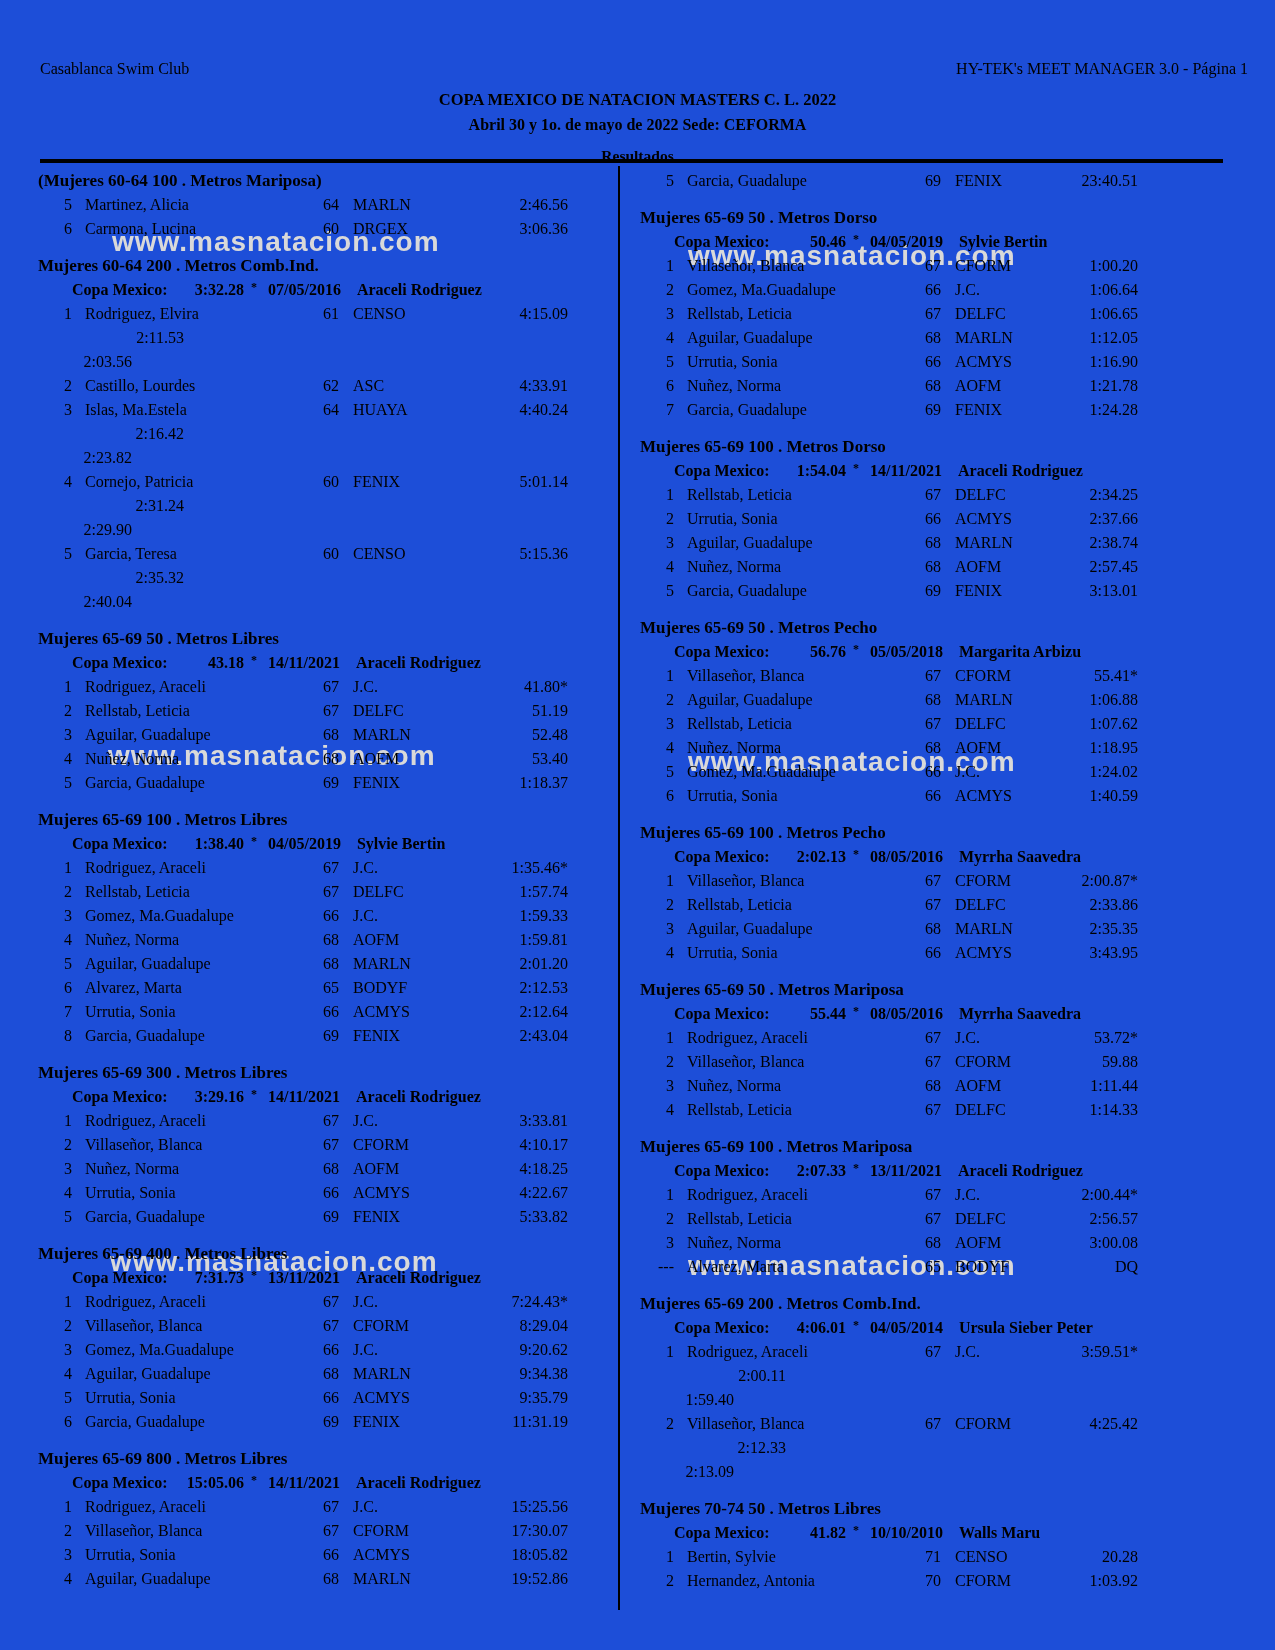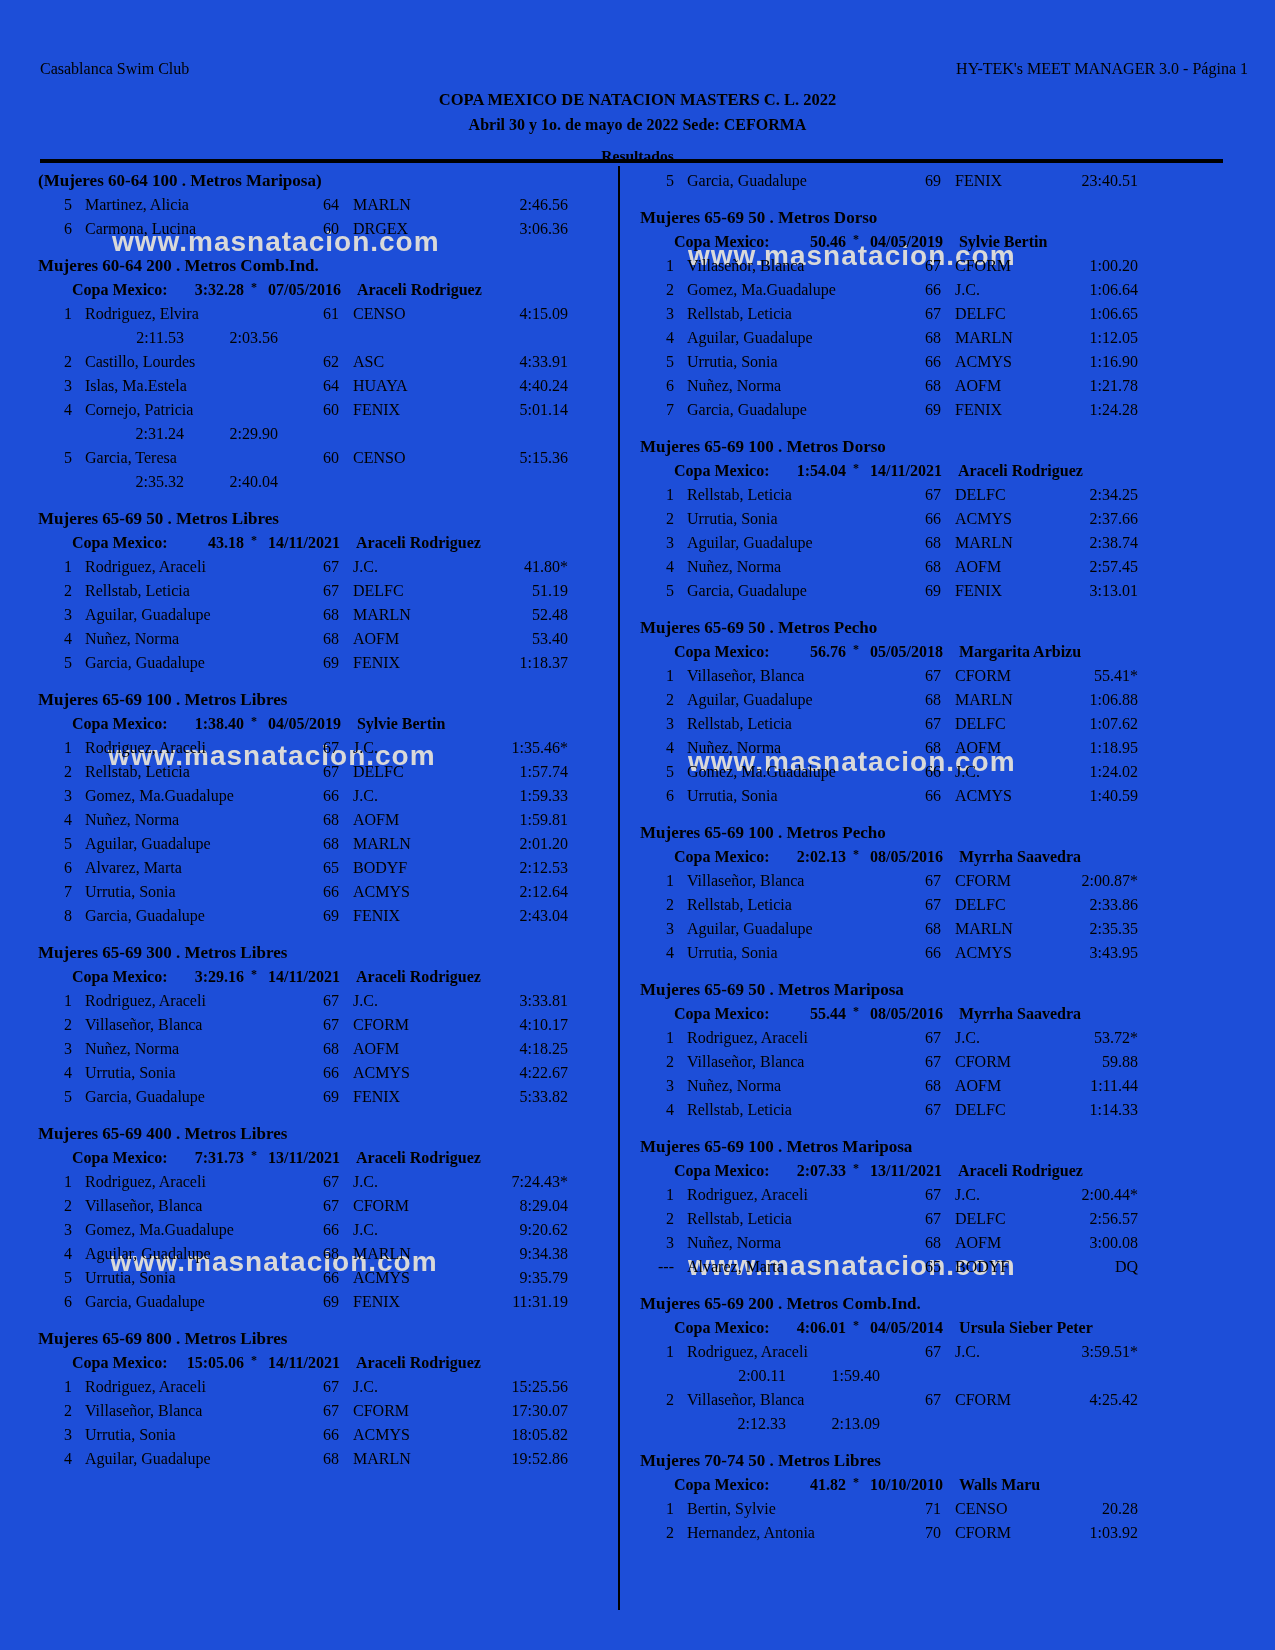--- a/index.html
+++ b/index.html
@@ -26,21 +26,21 @@
   .rec-time{width:72px;text-align:right;}
   .rec-star{width:20px;text-align:center;font-size:12px;position:relative;top:-3px;}
   .rec-date{margin-left:4px;}
   .rec-holder{margin-left:16px;}
   .result-row{display:flex;line-height:24px;}
   .c-place{width:34px;text-align:right;}
   .c-name{width:224px;padding-left:13px;}
   .c-age{width:30px;text-align:right;}
   .c-team{width:96px;padding-left:14px;}
   .c-time{flex:1;text-align:right;}
-  .splits-row{display:flex;line-height:24px;}
+  .splits-row{display:flex;line-height:24px;flex-direction:column;}
   .split{width:94px;text-align:right;}
   .split:first-child{margin-left:52px;}
 </style>
 </head>
 <body>
 
 <div class="page">
 
   <div class="club">Casablanca Swim Club</div>
   <div class="manager">HY-TEK's MEET MANAGER 3.0 - Página 1</div>
@@ -113,20 +113,24 @@
 
 
   <div class="result-row">
     <span class="c-place">3</span>
     <span class="c-name">Islas, Ma.Estela</span>
     <span class="c-age">64</span>
     <span class="c-team">HUAYA</span>
     <span class="c-time">4:40.24</span>
   </div>
 
+  <div class="splits-row">
+    <span class="split">2:16.42</span>
+    <span class="split">2:23.82</span>
+  </div>
 
   <div class="result-row">
     <span class="c-place">4</span>
     <span class="c-name">Cornejo, Patricia</span>
     <span class="c-age">60</span>
     <span class="c-team">FENIX</span>
     <span class="c-time">5:01.14</span>
   </div>
 
   <div class="splits-row">

